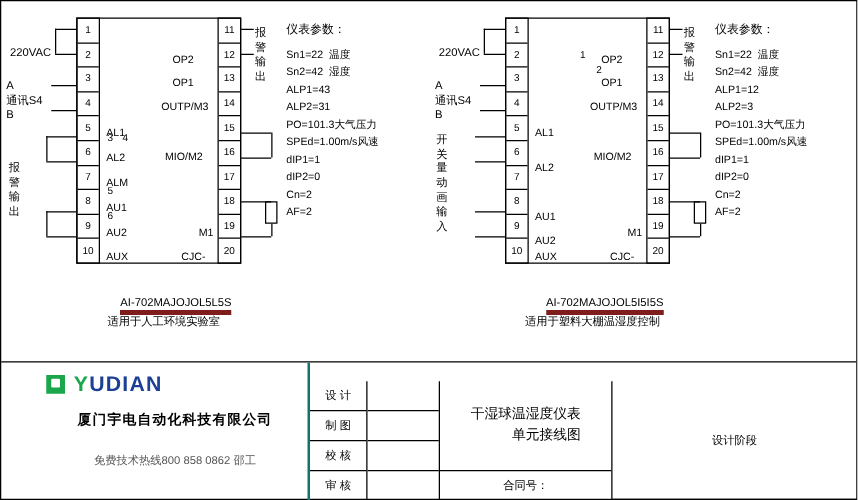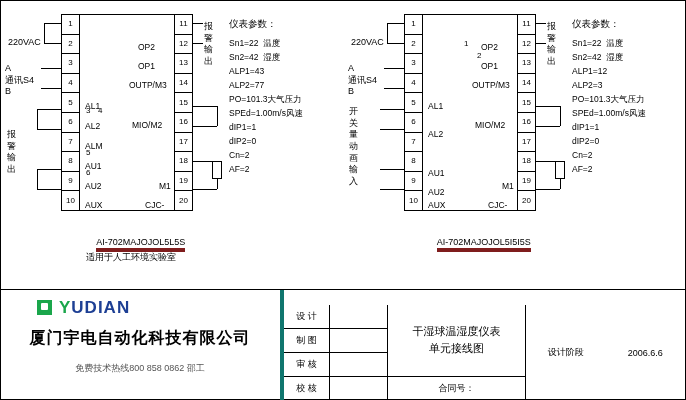--- a/index.html
+++ b/index.html
@@ -27,28 +27,28 @@
   .param{position:absolute;font-size:8.5px;line-height:1.45;white-space:pre;}
   .caption{position:absolute;text-align:center;font-size:9px;line-height:1.5;white-space:pre;}
   .modelname{position:absolute;text-align:center;font-size:9px;white-space:pre;}
   .modelname .ul{border-bottom:4px solid #7f1d1d;padding-bottom:1px;}
 
   
   .res{position:absolute;border:1px solid #000;box-sizing:border-box;}
 
   
   .titleblock{position:absolute;left:0;top:0;width:100%;height:100%;display:flex;}
-  .tb-left{width:283px;border-right:4px solid #0f766e;box-sizing:border-box;position:relative;}
+  .tb-left{width:247px;border-right:2px solid #0f766e;box-sizing:border-box;position:relative;}
   .tb-right{flex:1;position:relative;display:flex;margin-top:15px;}
   .logo{position:absolute;left:58px;top:8px;font-size:17px;font-weight:bold;letter-spacing:1px;}
   .logo .y{color:#1aa64b;}
   .logo .rest{color:#1d3f94;}
   .logo-sq{position:absolute;left:36px;top:10px;width:15px;height:15px;background:#1aa64b;}
   .logo-sq:after{content:"";position:absolute;left:4px;top:3px;width:7px;height:7px;background:#fff;border-radius:1px;}
-  .company{position:absolute;left:10px;top:38px;width:258px;text-align:center;font-size:16px;font-weight:bold;letter-spacing:1px;}
+  .company{position:absolute;left:10px;top:38px;width:258px;text-align:center;font-size:11px;font-weight:bold;letter-spacing:1px;}
   .hotline{position:absolute;left:10px;top:72px;width:258px;text-align:center;font-size:9px;color:#555;}
 
   .gridcol{border-right:1px solid #000;box-sizing:border-box;display:flex;flex-direction:column;}
   .gridcol .row{flex:1;border-bottom:1px solid #000;display:flex;align-items:center;justify-content:center;font-size:9px;box-sizing:border-box;}
   .gridcol .row:last-child{border-bottom:none;}
   .c-names{width:46px;}
   .c-blank{width:58px;}
   .c-title{width:138px;display:flex;flex-direction:column;}
   .c-title .big{flex:3;display:flex;align-items:center;justify-content:center;text-align:center;font-size:11px;line-height:1.6;border-bottom:1px solid #000;}
   .c-title .small{flex:1;display:flex;align-items:center;justify-content:center;font-size:9px;}
@@ -149,21 +149,21 @@
       <div class="vline" style="left:216px;top:105px;height:20px;"></div>
       <div class="res" style="left:211px;top:160px;width:10px;height:18px;"></div>
       <div class="hline" style="left:192px;top:160px;width:24px;"></div>
       <div class="hline" style="left:192px;top:188px;width:24px;"></div>
       <div class="vline" style="left:216px;top:178px;height:10px;"></div>
 
       <div class="param" style="left:228px;top:16px;font-size:9.5px;">仪表参数：</div>
       <div class="param" style="left:228px;top:36px;">Sn1=22  温度</div>
       <div class="param" style="left:228px;top:50px;">Sn2=42  湿度</div>
       <div class="param" style="left:228px;top:64px;">ALP1=43</div>
-      <div class="param" style="left:228px;top:78px;">ALP2=77</div>
+      <div class="param" style="left:228px;top:78px;">ALP2=31</div>
       <div class="param" style="left:228px;top:92px;">PO=101.3大气压力</div>
       <div class="param" style="left:228px;top:106px;">SPEd=1.00m/s风速</div>
       <div class="param" style="left:228px;top:120px;">dIP1=1</div>
       <div class="param" style="left:228px;top:134px;">dIP2=0</div>
       <div class="param" style="left:228px;top:148px;">Cn=2</div>
       <div class="param" style="left:228px;top:162px;">AF=2</div>
 
       <div class="modelname" style="left:40px;top:226px;width:180px;">
         <span class="ul">AI-702MAJOJOL5L5S</span>
       </div>
@@ -262,57 +262,57 @@
       <div class="param" style="left:228px;top:92px;">PO=101.3大气压力</div>
       <div class="param" style="left:228px;top:106px;">SPEd=1.00m/s风速</div>
       <div class="param" style="left:228px;top:120px;">dIP1=1</div>
       <div class="param" style="left:228px;top:134px;">dIP2=0</div>
       <div class="param" style="left:228px;top:148px;">Cn=2</div>
       <div class="param" style="left:228px;top:162px;">AF=2</div>
 
       <div class="modelname" style="left:30px;top:226px;width:200px;">
         <span class="ul">AI-702MAJOJOL5I5I5S</span>
       </div>
+      <div class="caption" style="left:30px;top:250px;width:200px;">适用于塑料大棚温湿度控制</div>
     </div>
   </div>
 
   <div class="lower">
     <div class="titleblock">
 
       <div class="tb-left">
         <div class="logo-sq"></div>
         <div class="logo"><span class="y">Y</span><span class="rest">UDIAN</span></div>
         <div class="company">厦门宇电自动化科技有限公司</div>
         <div class="hotline">免费技术热线800 858 0862  邵工</div>
       </div>
 
       <div class="tb-right">
 
         <div class="gridcol c-names">
           <div class="row">设  计</div>
           <div class="row">制  图</div>
+          <div class="row">校  核</div>
           <div class="row">审  核</div>
-          <div class="row">校  核</div>
         </div>
 
         <div class="gridcol c-blank">
           <div class="row"></div>
           <div class="row"></div>
           <div class="row"></div>
           <div class="row"></div>
         </div>
 
         <div class="gridcol c-title">
-          <div class="big" style="white-space:pre-line;">干湿球温湿度仪表
+          <div class="big" style="white-space:pre-line;text-align:right;">干湿球温湿度仪表
 单元接线图</div>
           <div class="small">合同号：</div>
         </div>
 
         <div class="c-stage">
           <div class="r1">设计阶段</div>
-          <div class="r3">2006.6.6</div>
         </div>
 
       </div>
     </div>
   </div>
 
 </div>
 
 </body></html>

